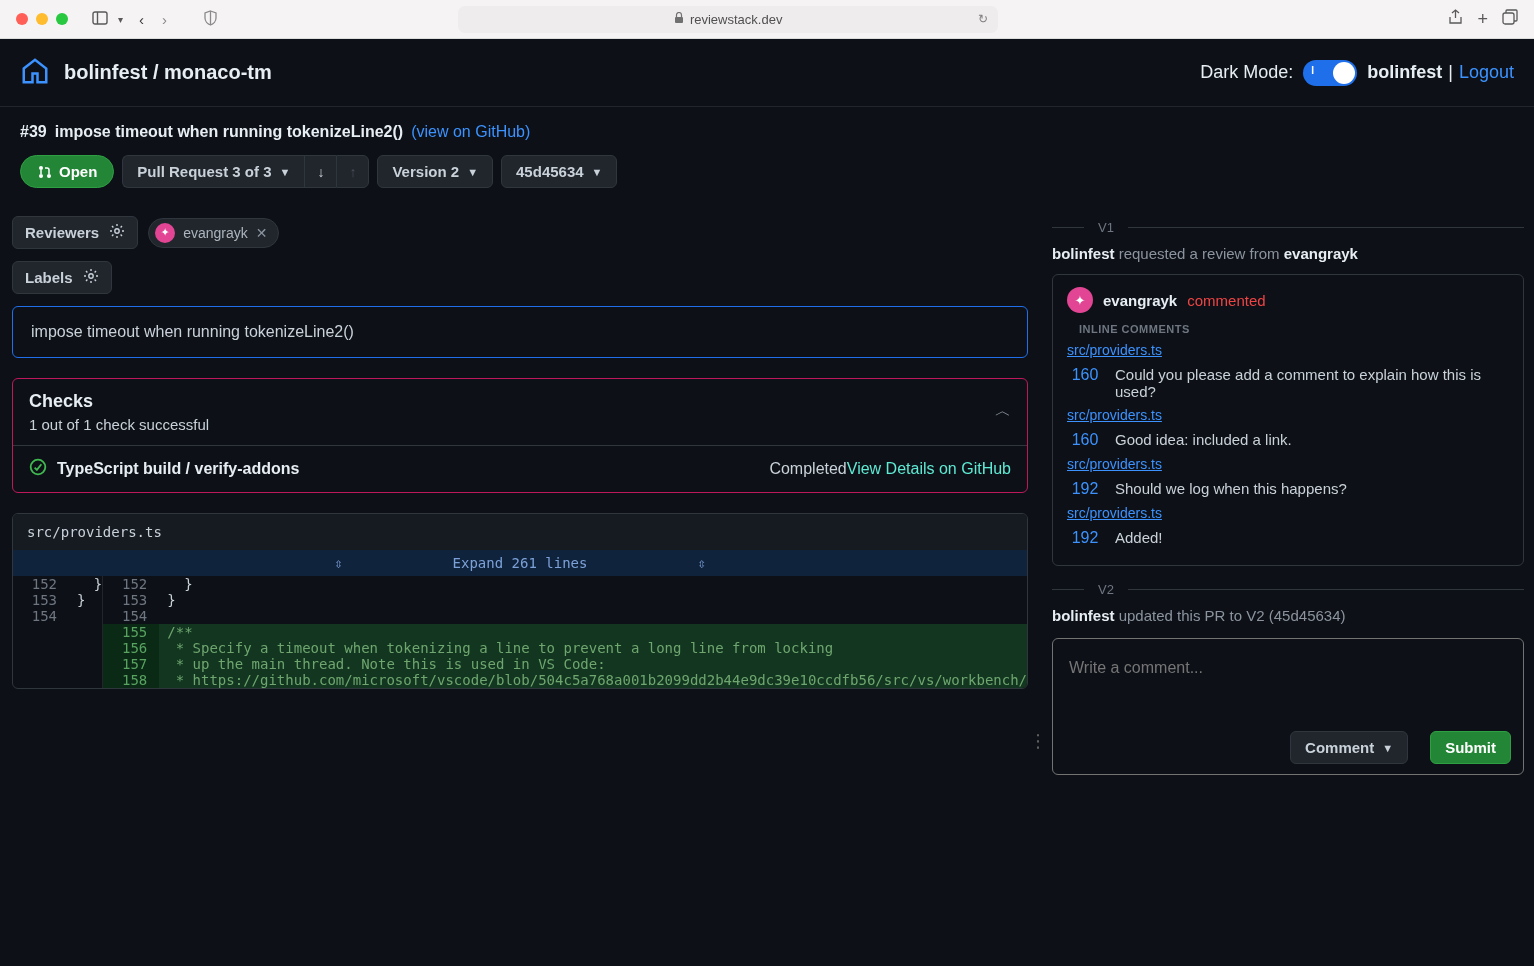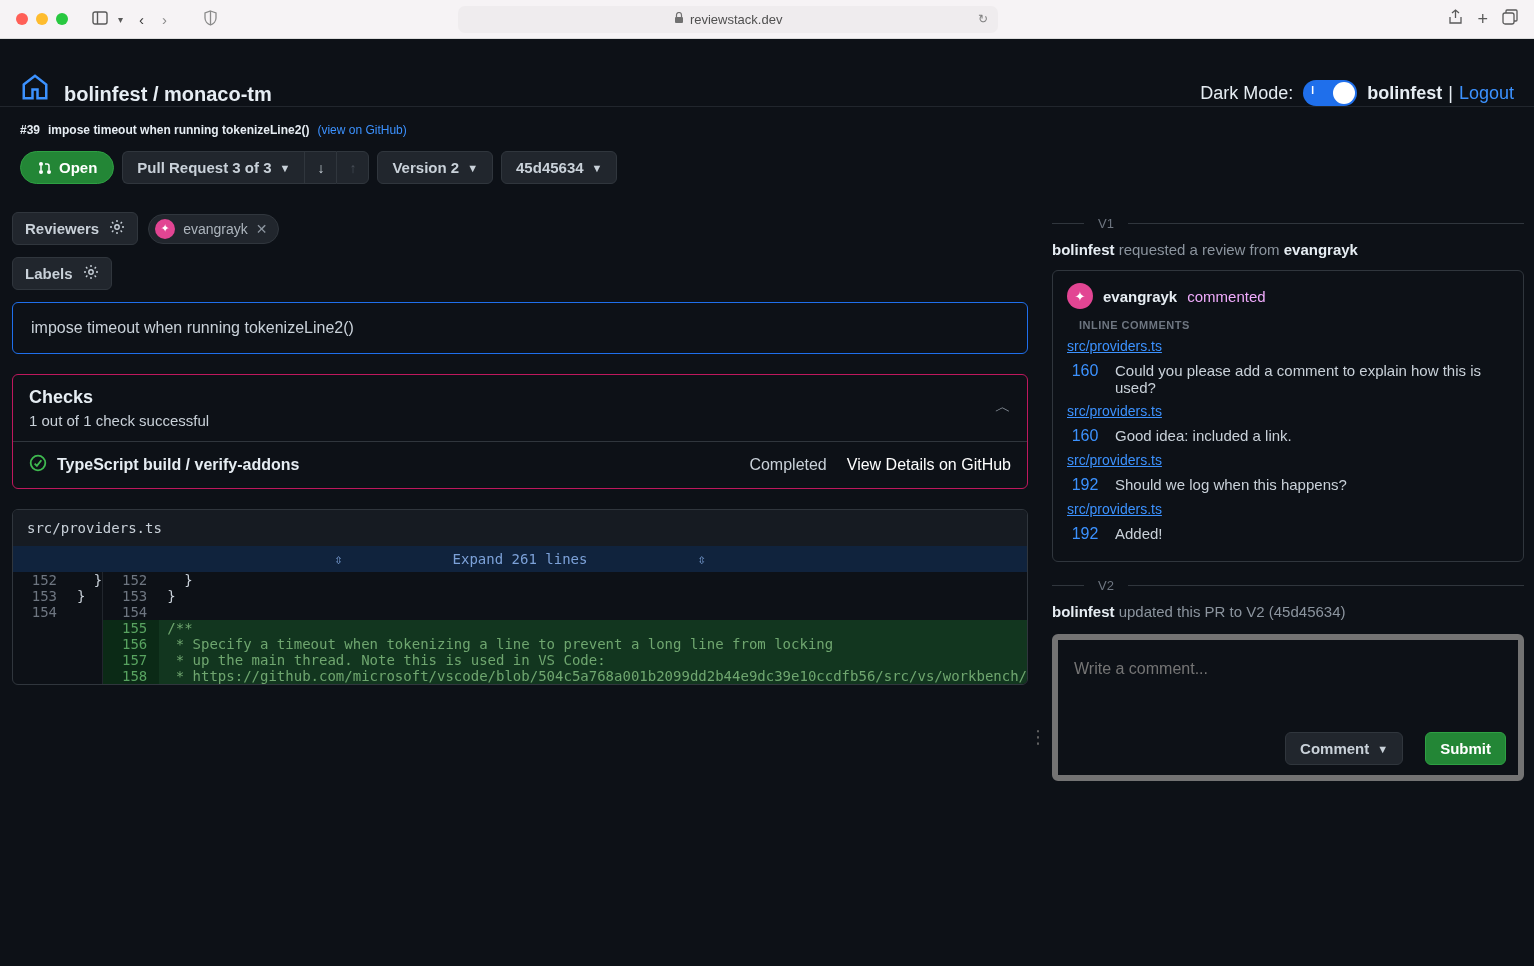--- a/index.html
+++ b/index.html
@@ -47,21 +47,21 @@
 }
 .addr-lock { margin-right: 6px; font-size: 11px; color: #707070; }
 .addr-refresh { position: absolute; right: 10px; color: #808080; font-size: 12px; }
 .chrome-right { display: flex; gap: 14px; margin-left: auto; color: #5a5a5a; font-size: 14px; }
 .shield-ic { color: #8a8a8a; font-size: 14px; margin-right: 10px; }
 
 
 .app-topbar {
   height: 68px;
   display: flex;
-  align-items: flex-end;
+  align-items: center;
   padding: 0 20px;
   border-bottom: 1px solid #21262d;
 }
 .home-icon svg { width: 30px; height: 30px; }
 .repo-path { font-size: 20px; font-weight: 700; color: #e6edf3; margin-left: 14px; }
 .topbar-right { margin-left: auto; display: flex; align-items: center; gap: 10px; font-size: 18px; color: #e6edf3; }
 .toggle {
   width: 54px; height: 26px; background: #1f6feb; border-radius: 14px;
   position: relative; cursor: pointer;
 }
@@ -69,21 +69,21 @@
   width: 22px; height: 22px; background: #fff; border-radius: 50%;
   position: absolute; top: 2px; right: 2px;
 }
 .toggle-label {
   position: absolute; left: 8px; top: 5px; font-size: 10px; color: #fff; font-weight: 700;
 }
 .logout-link { color: #3c92ff; }
 
 
 .pr-header { padding: 16px 20px 0 20px; }
-.pr-title-row { display: flex; align-items: center; gap: 8px; font-size: 12px; font-weight: 700; color: #e6edf3; }
+.pr-title-row { display: flex; align-items: center; gap: 8px; font-size: 16px; font-weight: 700; color: #e6edf3; }
 .view-github { color: #3c92ff; font-weight: 500; }
 
 .pr-controls { display: flex; gap: 8px; margin-top: 14px; padding-bottom: 18px; }
 .btn {
   background: #21262d;
   border: 1px solid #30363d;
   border-radius: 6px;
   padding: 7px 14px;
   color: #c9d1d9;
   font-size: 15px;
@@ -172,21 +172,21 @@
 .checks-sub { font-size: 15px; color: #c9d1d9; margin-top: 4px; }
 .chevron-up { font-size: 16px; color: #8b949e; cursor: pointer; margin-top: 10px; }
 .check-row {
   padding: 12px 16px; display: flex; align-items: center;
   font-size: 16px;
 }
 .check-ic { color: #3fb950; margin-right: 10px; }
 .check-ic svg { width: 18px; height: 18px; }
 .check-name { font-weight: 600; color: #e6edf3; }
 .check-status { margin-left: auto; color: #c9d1d9; }
-.check-link { color: #ffffff; margin-left: 20px; }
+.check-link { color: #5eead4; }
 
 
 .diff-file {
   margin: 20px 2px 0 2px;
   border: 1px solid #30363d;
   border-radius: 6px;
   overflow: hidden;
 }
 .diff-file-header {
   padding: 10px 14px;
@@ -240,33 +240,33 @@
 .comment-card {
   border: 1px solid #30363d; border-radius: 6px;
   padding: 12px 14px;
 }
 .comment-head { display: flex; align-items: center; gap: 10px; margin-bottom: 10px; }
 .avatar-lg {
   width: 26px; height: 26px; border-radius: 50%; background: #e24593;
   display: flex; align-items: center; justify-content: center; font-size: 13px; color: #fff;
 }
 .comment-user { font-weight: 600; color: #e6edf3; }
-.comment-action { color: #f0abfc; }
+.comment-action { color: #ef4444; }
 .inline-header {
   font-size: 11px; font-weight: 700; color: #6e7681; letter-spacing: 0.5px;
   margin-bottom: 6px; text-transform: uppercase; padding-left: 12px;
 }
 .src-link { color: #3c92ff; font-size: 14px; text-decoration: underline; display: inline-block; margin-bottom: 4px; }
 .inline-item { display: flex; gap: 12px; margin: 4px 0 6px 0; }
 .inline-lineno { color: #3c92ff; font-size: 16px; font-weight: 400; min-width: 36px; text-align: center; }
 .inline-text { color: #c9d1d9; font-size: 15px; flex: 1; }
 
 .comment-box {
   margin-top: 14px;
-  border: 6px solid #737373; border-radius: 6px;
+  border: 1px solid #737373; border-radius: 6px;
   padding: 10px 12px;
 }
 .comment-input {
   width: 100%; background: transparent; border: none; color: #6e7681;
   font-size: 16px; outline: none; padding: 10px 4px 50px 4px;
   font-family: inherit;
 }
 .comment-actions { display: flex; justify-content: flex-end; gap: 22px; padding-top: 4px; }
 .btn-submit { background: #238636; border-color: #2ea043; color: #fff; }
 

